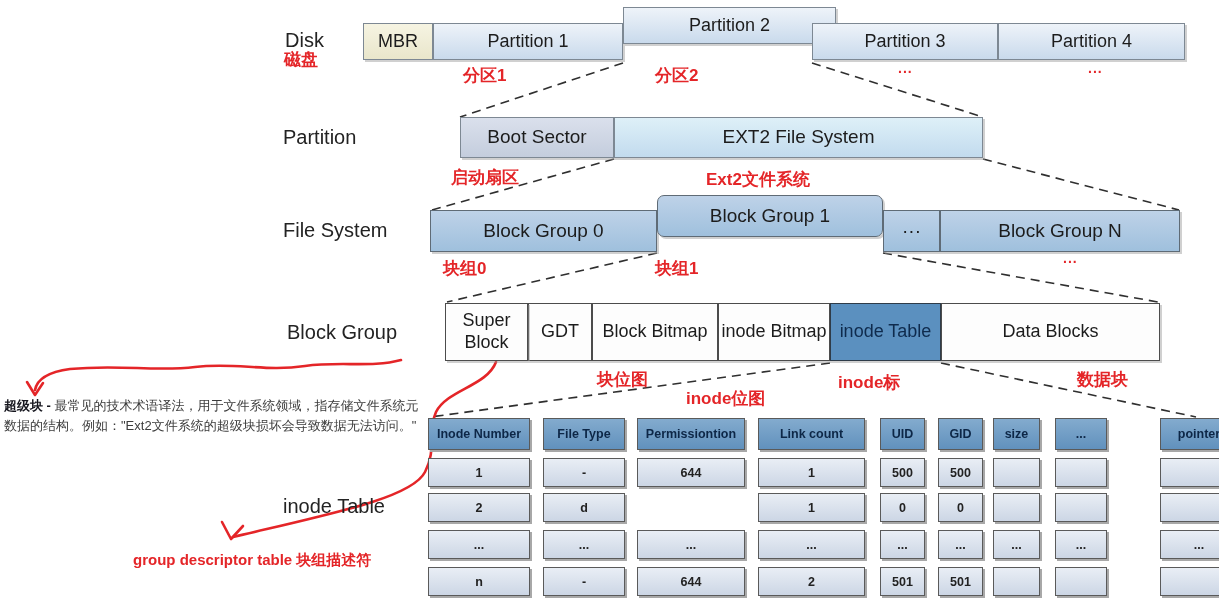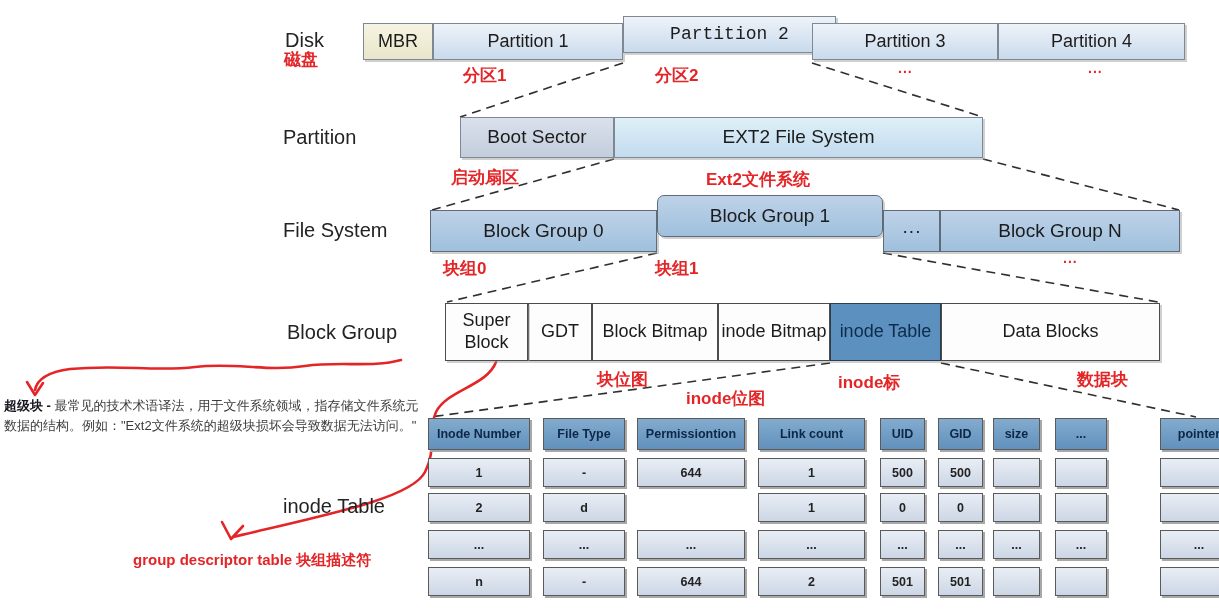--- a/index.html
+++ b/index.html
@@ -58,21 +58,21 @@
 
   <div class="rowlabel" style="left:285px;top:29px;">Disk</div>
   <div class="red" style="left:284px;top:48px;">磁盘</div>
   <div class="rowlabel" style="left:283px;top:126px;">Partition</div>
   <div class="rowlabel" style="left:283px;top:219px;">File System</div>
   <div class="rowlabel" style="left:287px;top:321px;">Block Group</div>
   <div class="rowlabel" style="left:283px;top:495px;">inode Table</div>
 
   <div class="box mbr" style="left:363px;top:23px;width:70px;height:37px;">MBR</div>
   <div class="box" style="left:433px;top:23px;width:190px;height:37px;">Partition 1</div>
-  <div class="box" style="left:623px;top:16px;width:213px;height:37px;font-family:Liberation Mono, monospace;">Partition 2</div>
+  <div class="box" style="left:623px;top:7px;width:213px;height:37px;">Partition 2</div>
   <div class="box" style="left:812px;top:23px;width:186px;height:37px;">Partition 3</div>
   <div class="box" style="left:998px;top:23px;width:187px;height:37px;">Partition 4</div>
   <div class="red" style="left:463px;top:64px;">分区1</div>
   <div class="red" style="left:655px;top:64px;">分区2</div>
   <div class="red dots" style="left:898px;top:60px;">...</div>
   <div class="red dots" style="left:1088px;top:60px;">...</div>
 
   <div class="box boot" style="left:460px;top:117px;width:154px;height:41px;">Boot Sector</div>
   <div class="box ext2" style="left:614px;top:117px;width:369px;height:41px;">EXT2 File System</div>
   <div class="red" style="left:451px;top:166px;">启动扇区</div>

